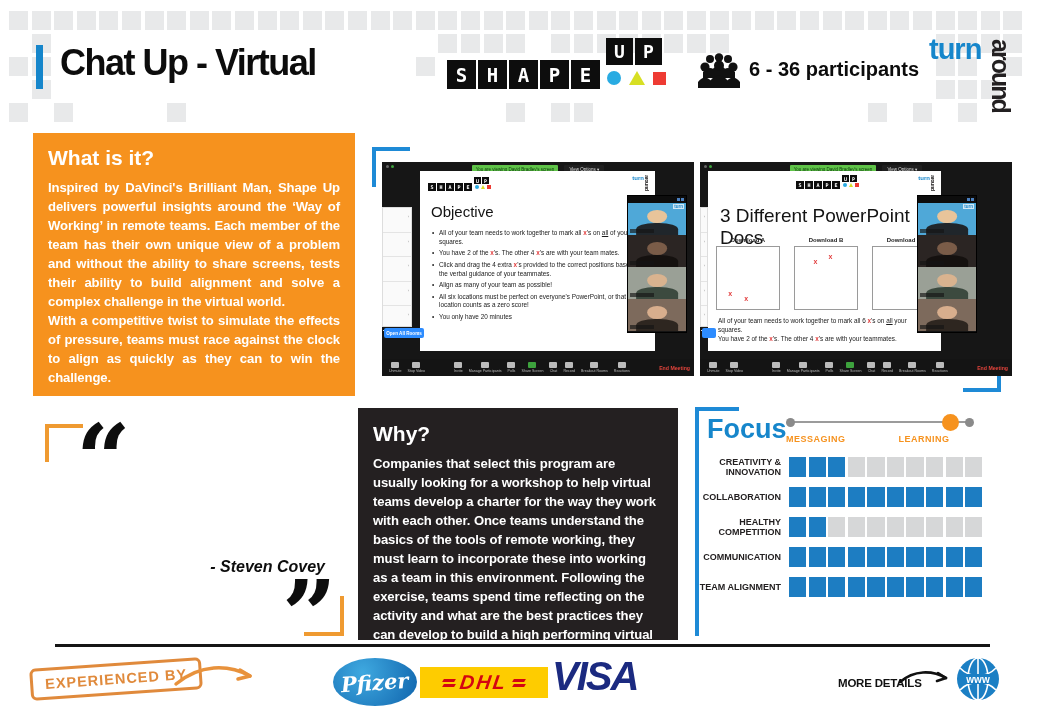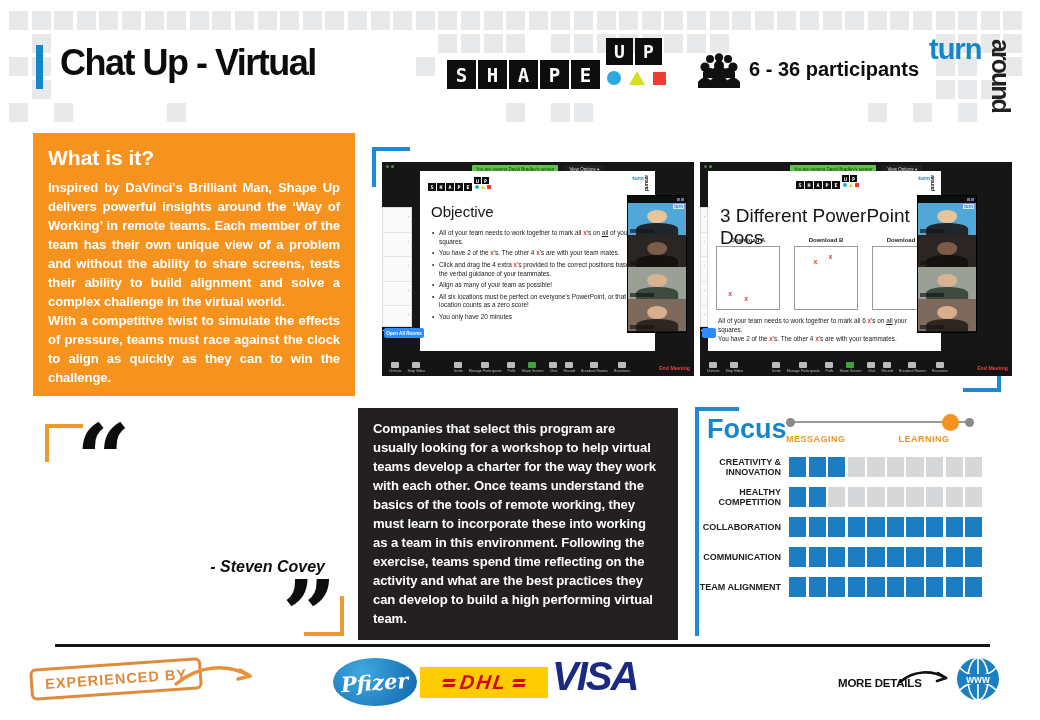--- a/index.html
+++ b/index.html
@@ -551,20 +551,21 @@
     <div class="q-bracket" style="left:15px;top:14px;width:38px;height:4px"></div>
     <div class="q-bracket" style="left:15px;top:14px;width:4px;height:38px"></div>
     <div class="q-mark" style="left:46px;top:2px">“</div>
     <div class="q-attr">- Steven Covey</div>
     <div class="q-mark" style="left:252px;top:158px">”</div>
     <div class="q-bracket" style="left:310px;top:186px;width:4px;height:40px"></div>
     <div class="q-bracket" style="left:274px;top:222px;width:40px;height:4px"></div>
   </div>
 
   <div class="why-box">
+    <div class="box-heading">Why?</div>
     <div class="box-body" style="text-align:left">Companies that select this program are usually looking for a workshop to help virtual teams develop a charter for the way they work with each other. Once teams understand the basics of the tools of remote working, they must learn to incorporate these into working as a team in this environment. Following the exercise, teams spend time reflecting on the activity and what are the best practices they can develop to build a high performing virtual team.</div>
   </div>
 
   <div class="focus-panel">
     <div class="deco" style="left:2px;top:3px;width:4px;height:229px"></div>
     <div class="deco" style="left:2px;top:3px;width:44px;height:4px"></div>
     <h2 class="f-title">Focus</h2>
     <div class="f-line" style="left:97px;width:182px"></div>
     <div class="f-dot" style="left:93px;top:14px;width:9px;height:9px"></div>
     <div class="f-dot" style="left:272px;top:14px;width:9px;height:9px"></div>
@@ -581,47 +582,47 @@
             <div class="f-cell" style="background: rgb(214, 215, 216);"></div>
             <div class="f-cell" style="background: rgb(214, 215, 216);"></div>
             <div class="f-cell" style="background: rgb(214, 215, 216);"></div>
             <div class="f-cell" style="background: rgb(214, 215, 216);"></div>
             <div class="f-cell" style="background: rgb(214, 215, 216);"></div>
             <div class="f-cell" style="background: rgb(214, 215, 216);"></div>
             <div class="f-cell" style="background: rgb(214, 215, 216);"></div>
           </div>
         </div>
         <div class="f-row">
+          <div class="f-cat">COLLABORATION</div>
+          <div class="f-cells">
+            <div class="f-cell" style="background: rgb(29, 125, 194);"></div>
+            <div class="f-cell" style="background: rgb(29, 125, 194);"></div>
+            <div class="f-cell" style="background: rgb(29, 125, 194);"></div>
+            <div class="f-cell" style="background: rgb(29, 125, 194);"></div>
+            <div class="f-cell" style="background: rgb(29, 125, 194);"></div>
+            <div class="f-cell" style="background: rgb(29, 125, 194);"></div>
+            <div class="f-cell" style="background: rgb(29, 125, 194);"></div>
+            <div class="f-cell" style="background: rgb(29, 125, 194);"></div>
+            <div class="f-cell" style="background: rgb(29, 125, 194);"></div>
+            <div class="f-cell" style="background: rgb(29, 125, 194);"></div>
+          </div>
+        </div>
+        <div class="f-row">
           <div class="f-cat">HEALTHY COMPETITION</div>
           <div class="f-cells">
             <div class="f-cell" style="background: rgb(29, 125, 194);"></div>
             <div class="f-cell" style="background: rgb(29, 125, 194);"></div>
             <div class="f-cell" style="background: rgb(214, 215, 216);"></div>
             <div class="f-cell" style="background: rgb(214, 215, 216);"></div>
             <div class="f-cell" style="background: rgb(214, 215, 216);"></div>
             <div class="f-cell" style="background: rgb(214, 215, 216);"></div>
             <div class="f-cell" style="background: rgb(214, 215, 216);"></div>
             <div class="f-cell" style="background: rgb(214, 215, 216);"></div>
             <div class="f-cell" style="background: rgb(214, 215, 216);"></div>
             <div class="f-cell" style="background: rgb(214, 215, 216);"></div>
-          </div>
-        </div>
-        <div class="f-row">
-          <div class="f-cat">COLLABORATION</div>
-          <div class="f-cells">
-            <div class="f-cell" style="background: rgb(29, 125, 194);"></div>
-            <div class="f-cell" style="background: rgb(29, 125, 194);"></div>
-            <div class="f-cell" style="background: rgb(29, 125, 194);"></div>
-            <div class="f-cell" style="background: rgb(29, 125, 194);"></div>
-            <div class="f-cell" style="background: rgb(29, 125, 194);"></div>
-            <div class="f-cell" style="background: rgb(29, 125, 194);"></div>
-            <div class="f-cell" style="background: rgb(29, 125, 194);"></div>
-            <div class="f-cell" style="background: rgb(29, 125, 194);"></div>
-            <div class="f-cell" style="background: rgb(29, 125, 194);"></div>
-            <div class="f-cell" style="background: rgb(29, 125, 194);"></div>
           </div>
         </div>
         <div class="f-row">
           <div class="f-cat">COMMUNICATION</div>
           <div class="f-cells">
             <div class="f-cell" style="background: rgb(29, 125, 194);"></div>
             <div class="f-cell" style="background: rgb(29, 125, 194);"></div>
             <div class="f-cell" style="background: rgb(29, 125, 194);"></div>
             <div class="f-cell" style="background: rgb(29, 125, 194);"></div>
             <div class="f-cell" style="background: rgb(29, 125, 194);"></div>

